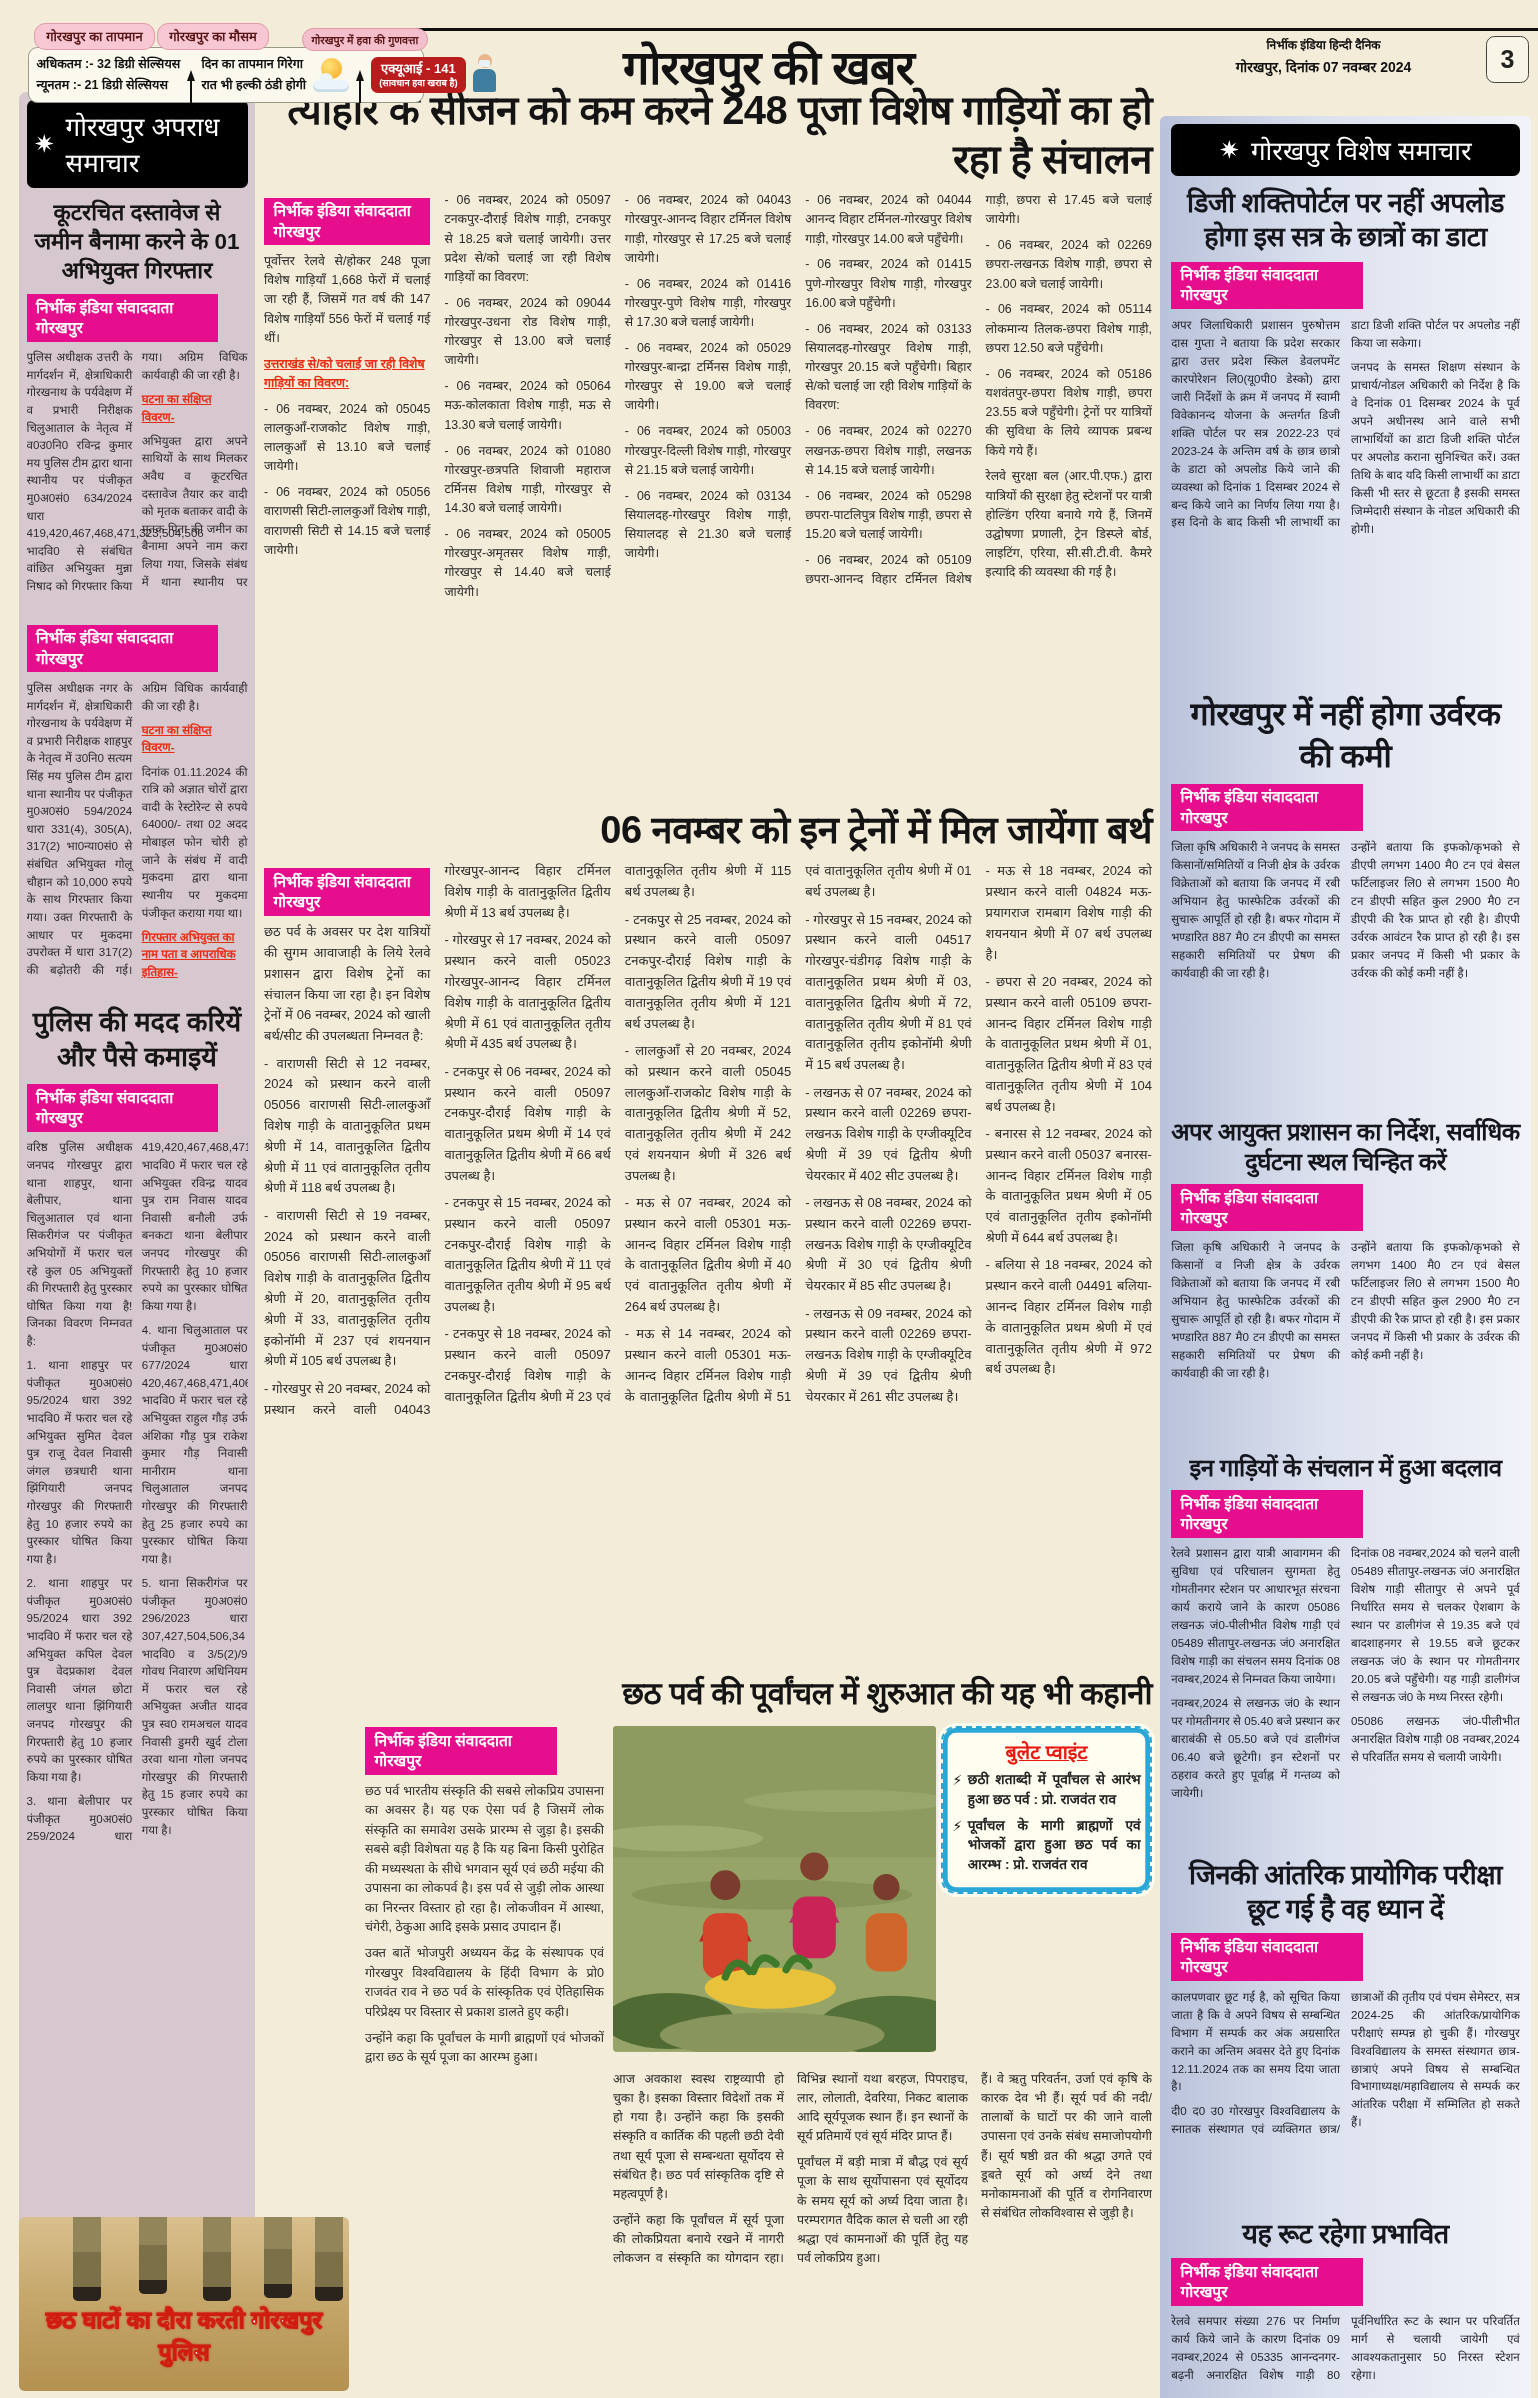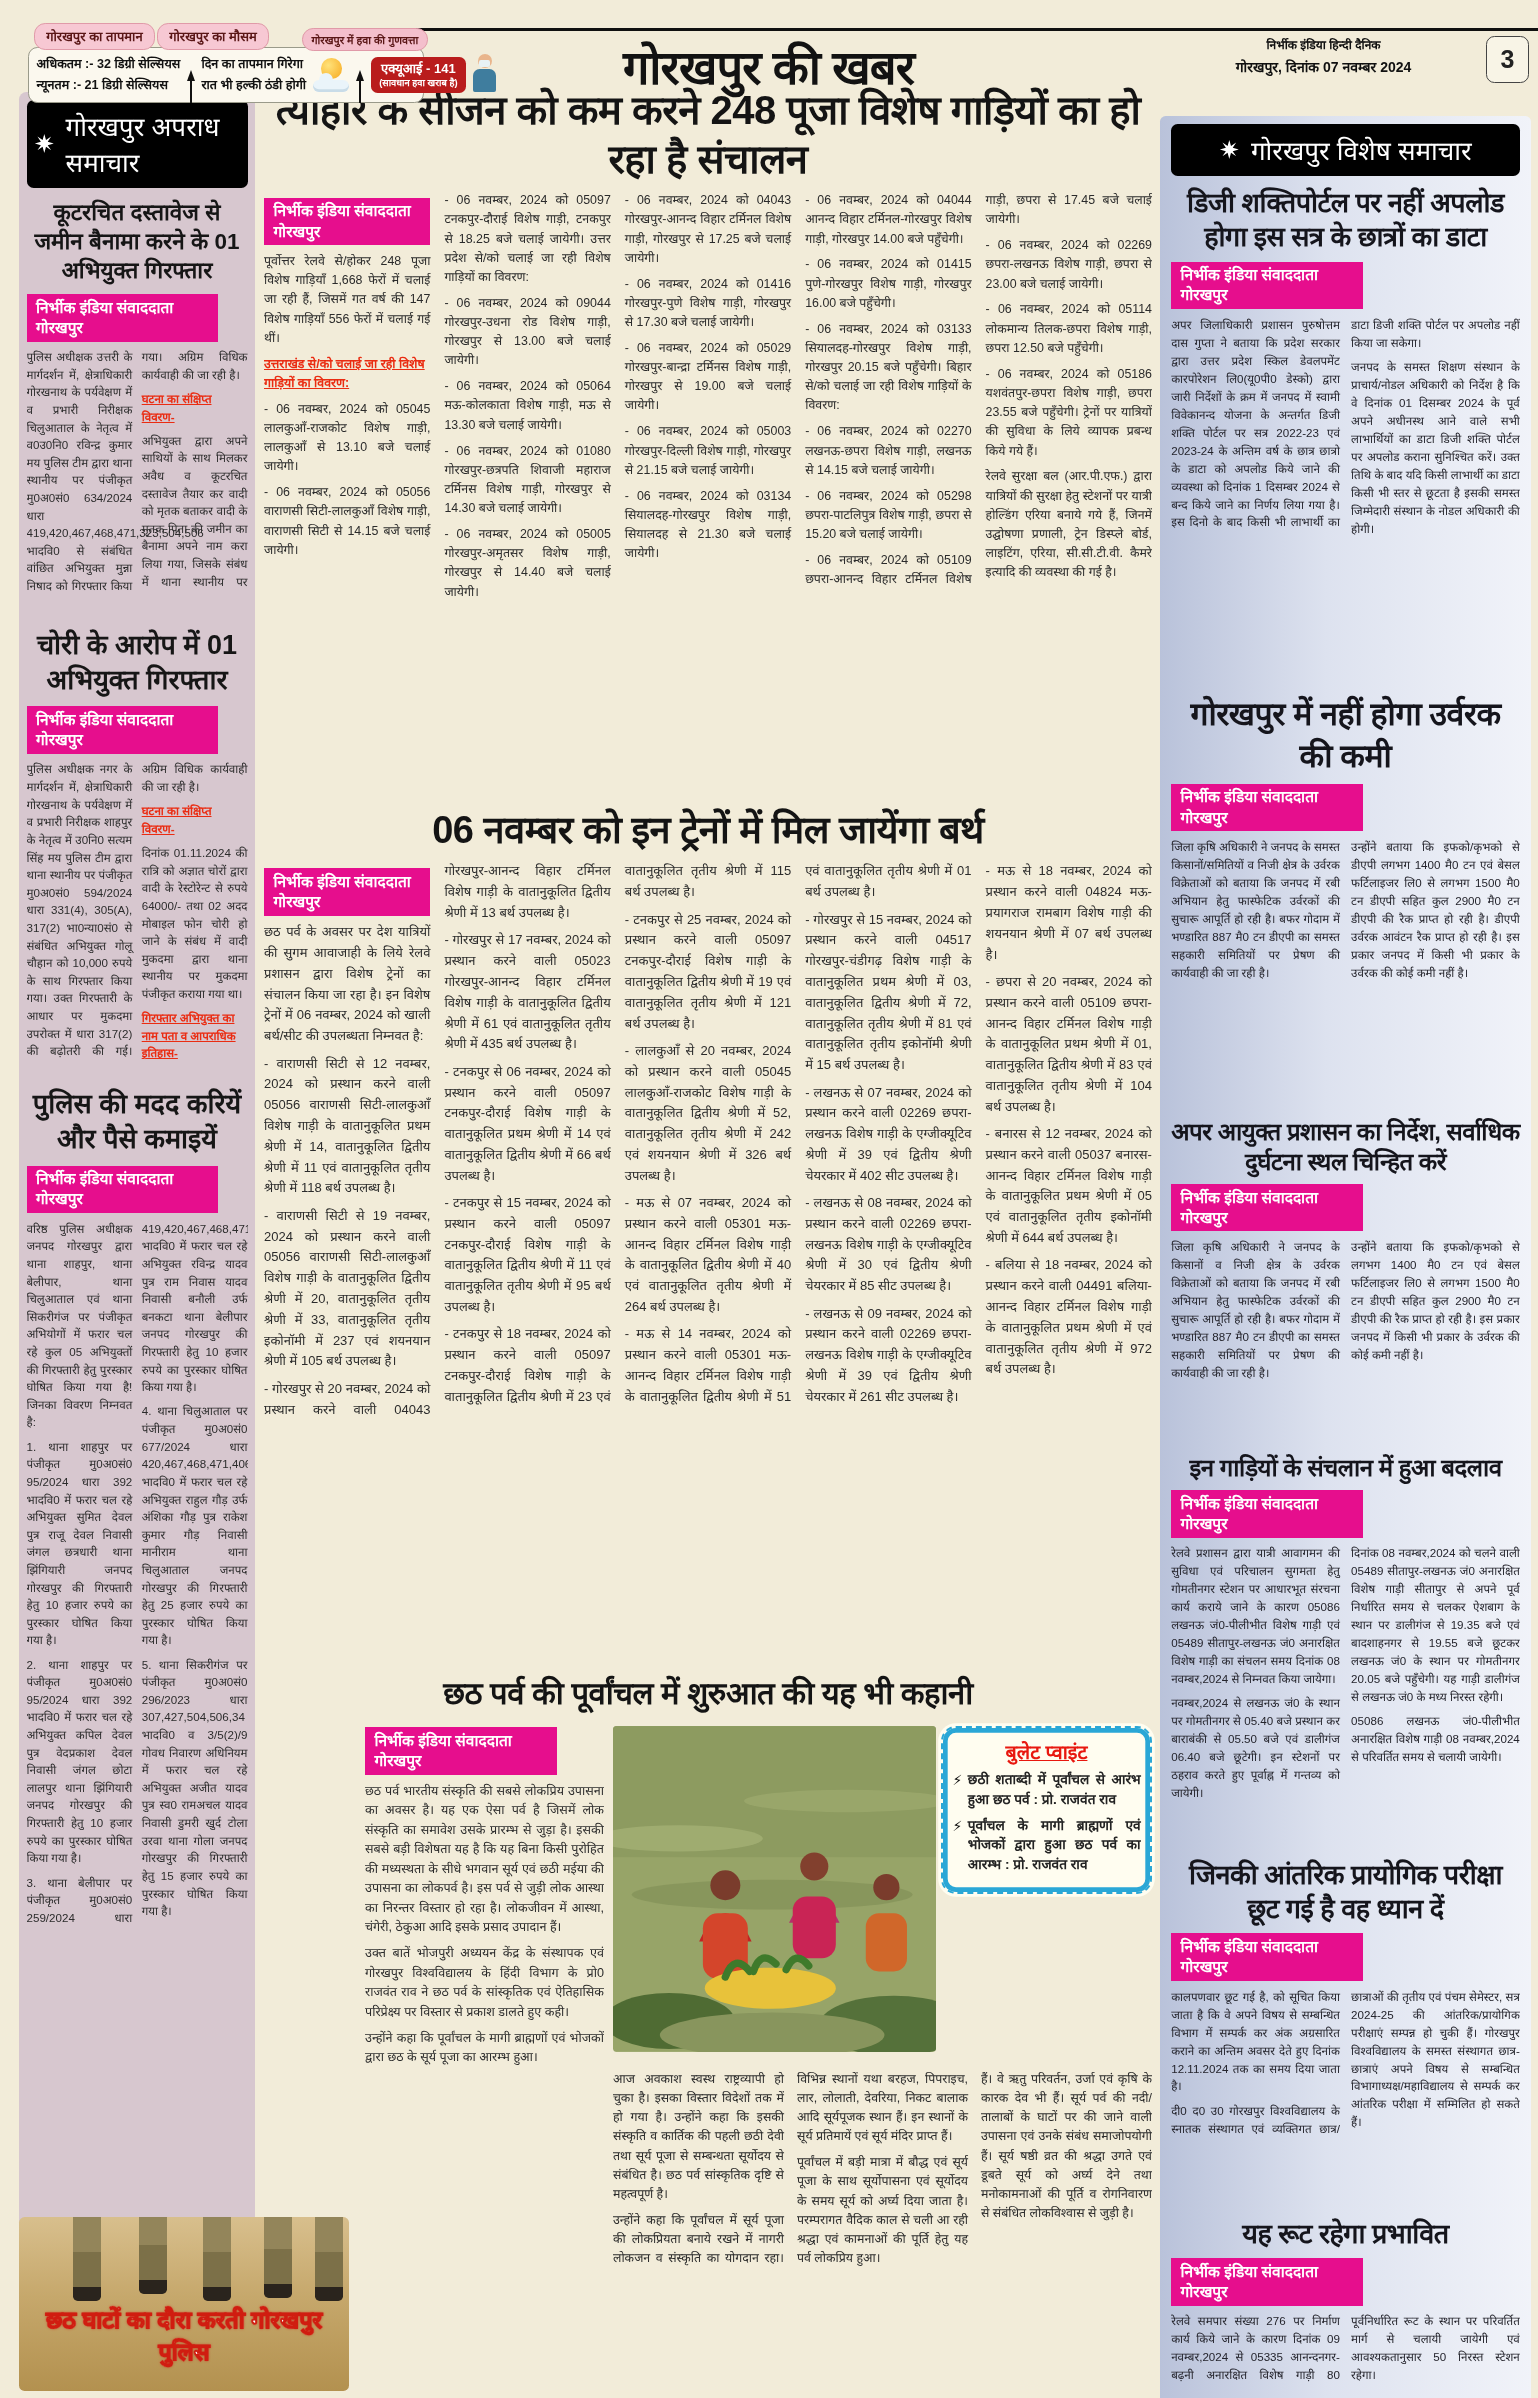--- a/index.html
+++ b/index.html
@@ -55,21 +55,21 @@
   .lbody{columns:2;column-gap:9.4px;font-size:11.6px;line-height:1.52;color:#2c2c2c;overflow:hidden;}
   .lb1{height:270px;} .lb2{height:317px;} .lb3{height:965px;}
   .police-photo{position:absolute;left:19px;top:2217px;width:330px;height:174px;border-radius:5.6px;overflow:hidden;
      background:linear-gradient(180deg,#d8bf8d 0%,#c6a86c 45%,#b3914f 100%);z-index:5;}
   .pfig{position:absolute;top:-5.6px;width:28px;height:90px;border-radius:4.7px;
         background:linear-gradient(#93855a 0 46%,#7c7048 46% 84%,#2a241d 84%);}
   .photocap{position:absolute;left:0;right:0;bottom:24px;text-align:center;color:#fff;font-weight:800;font-size:23.4px;
         -webkit-text-stroke:1.1px #d01d10;text-shadow:0 0 2.8px #d01d10,0 0 0.9px #d01d10;}
   
   .col-center{position:absolute;left:264px;top:86px;width:888px;}
-  .chead{font-size:40px;font-weight:800;color:#141414;text-align:center;line-height:1.22;letter-spacing:-0.5px;}
+  .chead{font-size:40px;font-weight:800;color:#141414;text-align:right;line-height:1.22;letter-spacing:-0.5px;}
   .chead.b{font-size:38px;margin-top:9.4px;}
   .chead.c{font-size:31px;margin-top:25px;}
   .cbody{columns:5;column-gap:14px;font-size:12.4px;line-height:1.55;color:#2b2b2b;overflow:hidden;margin-top:7.5px;}
   .cbA{height:607px;} .cbB{height:789px;font-size:13px;line-height:1.6;}
   .c-wrap{position:relative;height:648px;margin-top:7.5px;}
   .c-col1{position:absolute;left:101px;top:0;width:239px;height:100%;overflow:hidden;
           font-size:12.6px;line-height:1.55;color:#2b2b2b;}
   .c-photo{position:absolute;left:349px;top:5.6px;width:323px;height:326px;border-radius:3.7px;overflow:hidden;}
   .c-bullet{position:absolute;left:677px;top:5.6px;width:211px;box-sizing:border-box;background:#fffdf0;
             border:2.8px dashed #2aa7d6;border-radius:15px;box-shadow:0 0 0 2.8px #fffdf0,0 0 0 4.7px #2aa7d6 inset;
@@ -141,21 +141,20 @@
 
     <h2 class="lhead">कूटरचित दस्तावेज से जमीन बैनामा करने के 01 अभियुक्त गिरफ्तार</h2>
     <div class="byline">निर्भीक इंडिया संवाददाता गोरखपुर</div>
     <div class="lbody lb1">
 
     <p class="blk blk-p">पुलिस अधीक्षक उत्तरी के मार्गदर्शन में, क्षेत्राधिकारी गोरखनाथ के पर्यवेक्षण में व प्रभारी निरीक्षक चिलुआताल के नेतृत्व में व0उ0नि0 रविन्द्र कुमार मय पुलिस टीम द्वारा थाना स्थानीय पर पंजीकृत मु0अ0सं0 634/2024 धारा 419,420,467,468,471,323,504,506 भादवि0 से संबंधित वांछित अभियुक्त मुन्ना निषाद को गिरफ्तार किया गया। अग्रिम विधिक कार्यवाही की जा रही है।</p>
         <p class="blk blk-h">घटना का संक्षिप्त विवरण-</p>
         <p class="blk blk-p">अभियुक्त द्वारा अपने साथियों के साथ मिलकर अवैध व कूटरचित दस्तावेज तैयार कर वादी को मृतक बताकर वादी के मृतक पिता की जमीन का बैनामा अपने नाम करा लिया गया, जिसके संबंध में थाना स्थानीय पर मुकदमा पंजीकृत किया गया।</p>
       </div>
 
-    <h2 class="lhead big">चोरी  के आरोप में 01 अभियुक्त गिरफ्तार</h2>
     <div class="byline">निर्भीक इंडिया संवाददाता गोरखपुर</div>
     <div class="lbody lb2">
 
     <p class="blk blk-p">पुलिस अधीक्षक नगर के मार्गदर्शन में, क्षेत्राधिकारी गोरखनाथ के पर्यवेक्षण में व प्रभारी निरीक्षक शाहपुर के नेतृत्व में उ0नि0 सत्यम सिंह मय पुलिस टीम द्वारा थाना स्थानीय पर पंजीकृत मु0अ0सं0 594/2024 धारा 331(4), 305(A), 317(2) भा0न्या0सं0 से संबंधित अभियुक्त गोलू चौहान को 10,000 रुपये के साथ गिरफ्तार किया गया। उक्त गिरफ्तारी के आधार पर मुकदमा उपरोक्त में धारा 317(2) की बढ़ोतरी की गई। अग्रिम विधिक कार्यवाही की जा रही है।</p>
         <p class="blk blk-h">घटना का संक्षिप्त विवरण-</p>
         <p class="blk blk-p">दिनांक 01.11.2024 की रात्रि को अज्ञात चोरों द्वारा वादी के रेस्टोरेन्ट से रुपये 64000/- तथा 02 अदद मोबाइल फोन चोरी हो जाने के संबंध में वादी मुकदमा द्वारा थाना स्थानीय पर मुकदमा पंजीकृत कराया गया था।</p>
         <p class="blk blk-h">गिरफ्तार अभियुक्त का नाम पता व आपराधिक इतिहास-</p>
       </div>
 
     <h2 class="lhead big">पुलिस की मदद करियें और पैसे कमाइयें</h2>

